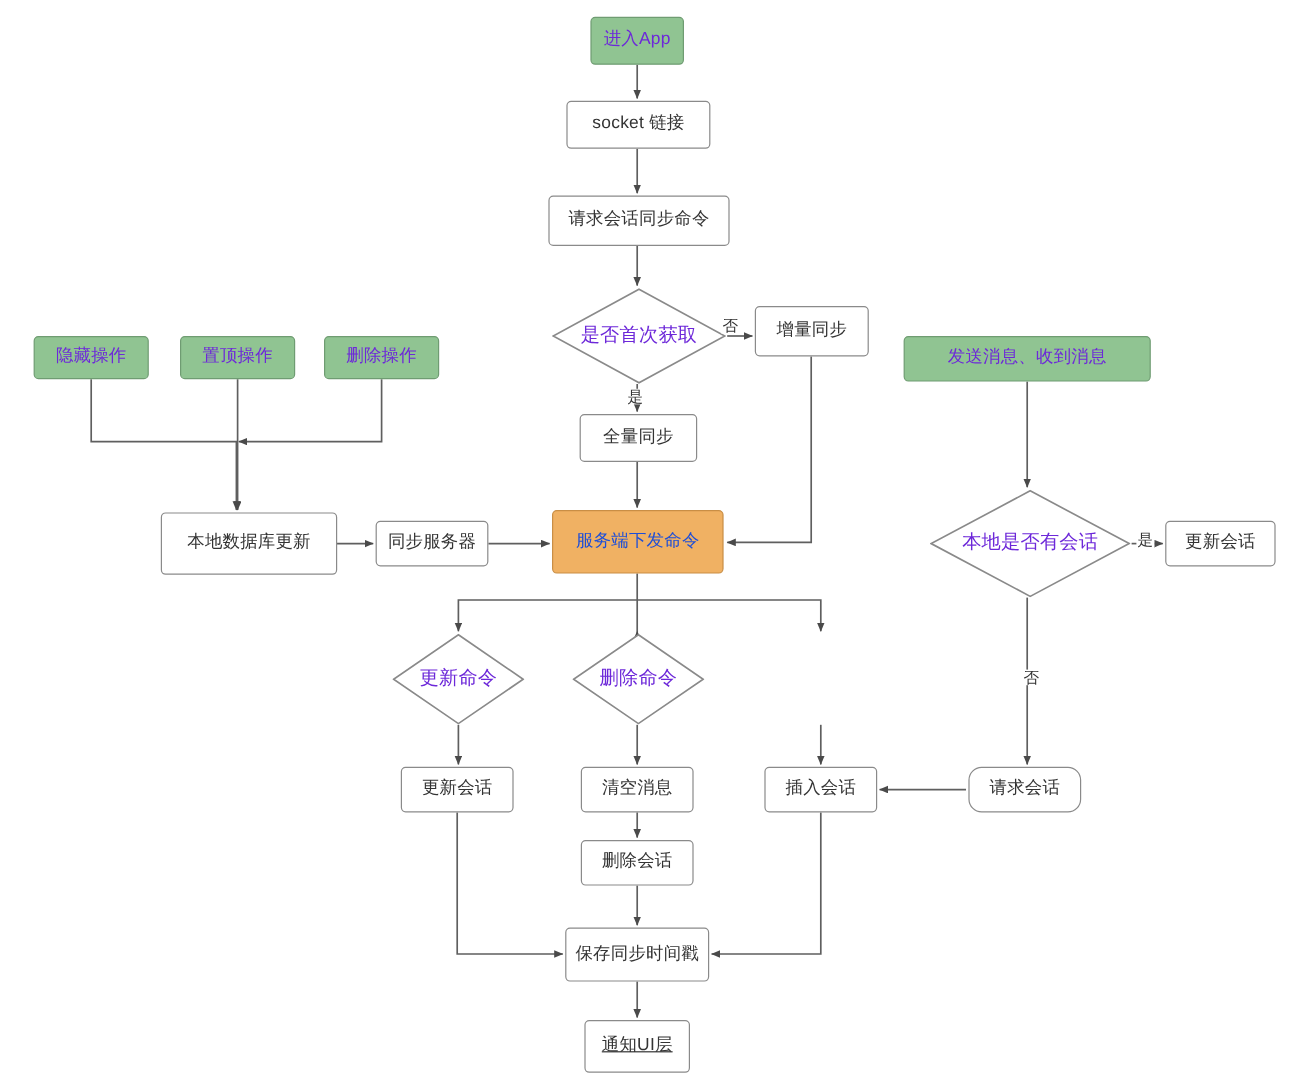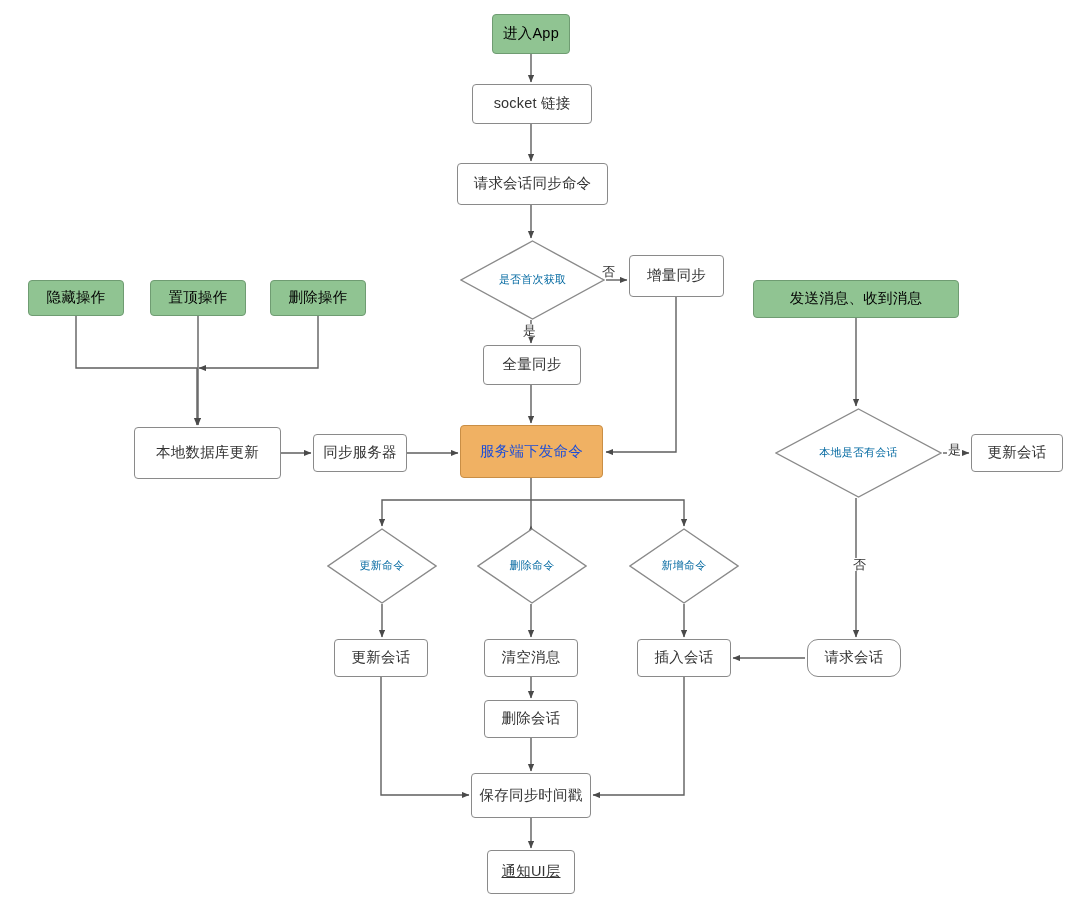--- a/index.html
+++ b/index.html
@@ -38,43 +38,43 @@
     letter-spacing: 0.2px;
   }
   .node.rect {
     border: 1.3px solid #8a8a8a;
     border-radius: 4px;
     background: #ffffff;
   }
   .node.green {
     background: #90C492;
     border: 1.3px solid #6f9c72;
-    color: #000000;
+    color: #6d28d9;
   }
   .node.orange {
     background: #F0B163;
     border: 1.3px solid #c98e45;
     color: #1d4ed8;
   }
   .node.diamond {
     background: transparent;
     border: none;
   }
   .diamond-shape {
     position: absolute;
     left: 0;
     top: 0;
     width: 100%;
     height: 100%;
   }
   .diamond-label {
     position: relative;
     z-index: 2;
-    font-size: 11px;
-    color: #0369a1;
+    font-size: 16px;
+    color: #6d28d9;
     white-space: nowrap;
   }
   .edge-label {
     position: absolute;
     font-size: 13px;
     color: #333333;
     background: #ffffff;
     padding: 0 1px;
     line-height: 1;
   }
@@ -206,26 +206,20 @@
     <span class="diamond-label">更新命令</span>
   </div>
 
   <div class="node diamond" style="left:477px; top:528px; width:110px; height:76px;">
     <svg class="diamond-shape" viewBox="0 0 110 76" preserveAspectRatio="none">
       <polygon points="55,1 109,38 55,75 1,38" fill="#ffffff" stroke="#8a8a8a" stroke-width="1.4"></polygon>
     </svg>
     <span class="diamond-label">删除命令</span>
   </div>
 
-  <div class="node diamond" style="left:629px; top:528px; width:110px; height:76px;">
-    <svg class="diamond-shape" viewBox="0 0 110 76" preserveAspectRatio="none">
-      <polygon points="55,1 109,38 55,75 1,38" fill="#ffffff" stroke="#8a8a8a" stroke-width="1.4"></polygon>
-    </svg>
-    <span class="diamond-label">新增命令</span>
-  </div>
 
   <div class="node rect" style="left:334px; top:639px; width:94px; height:38px;">
     <span>更新会话</span>
   </div>
 
   <div class="node rect" style="left:484px; top:639px; width:94px; height:38px;">
     <span>清空消息</span>
   </div>
 
   <div class="node rect" style="left:637px; top:639px; width:94px; height:38px;">

